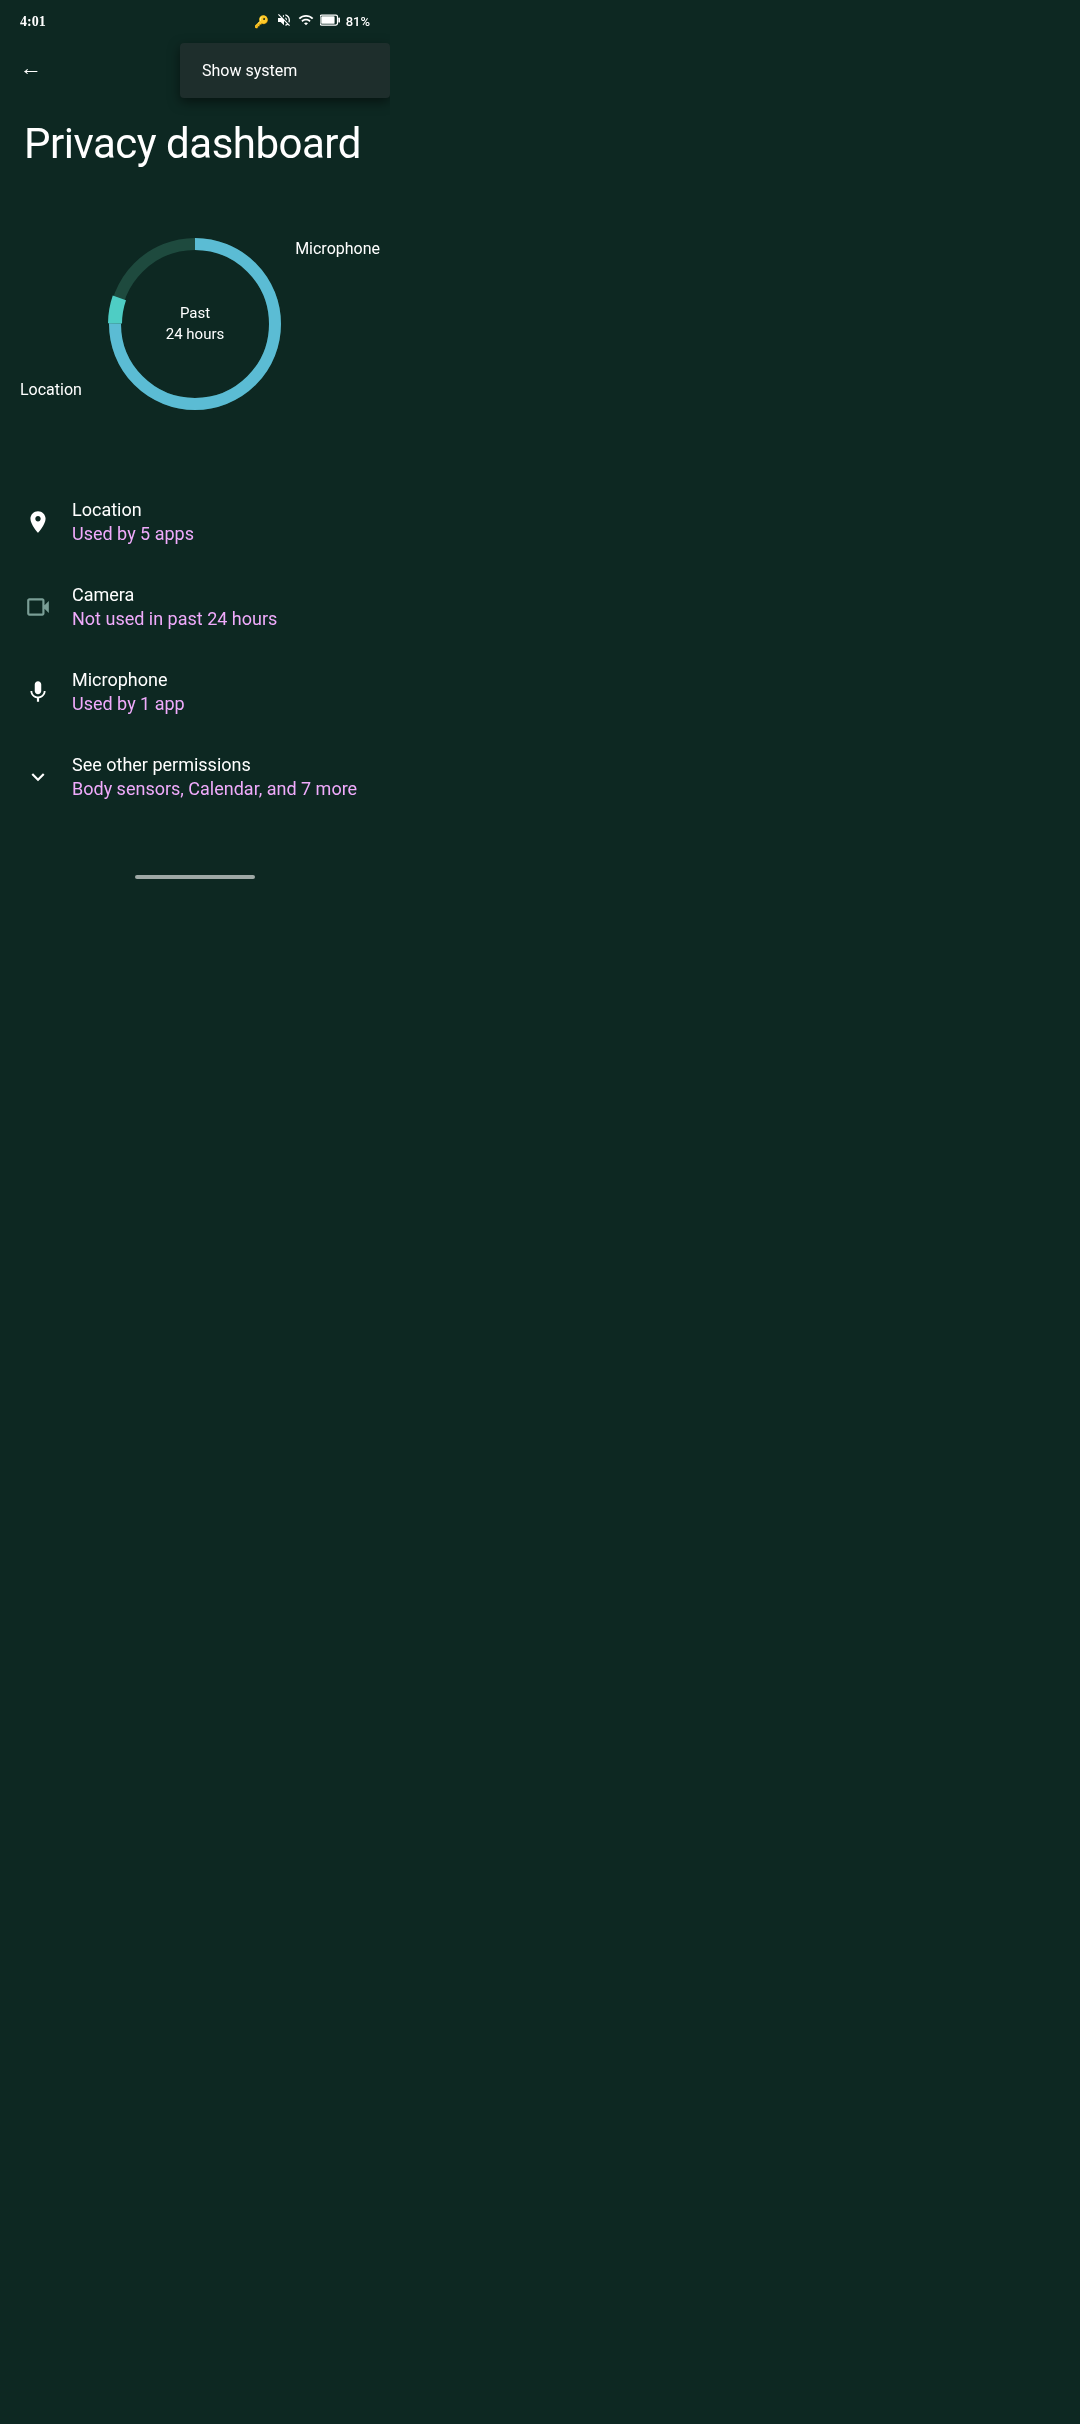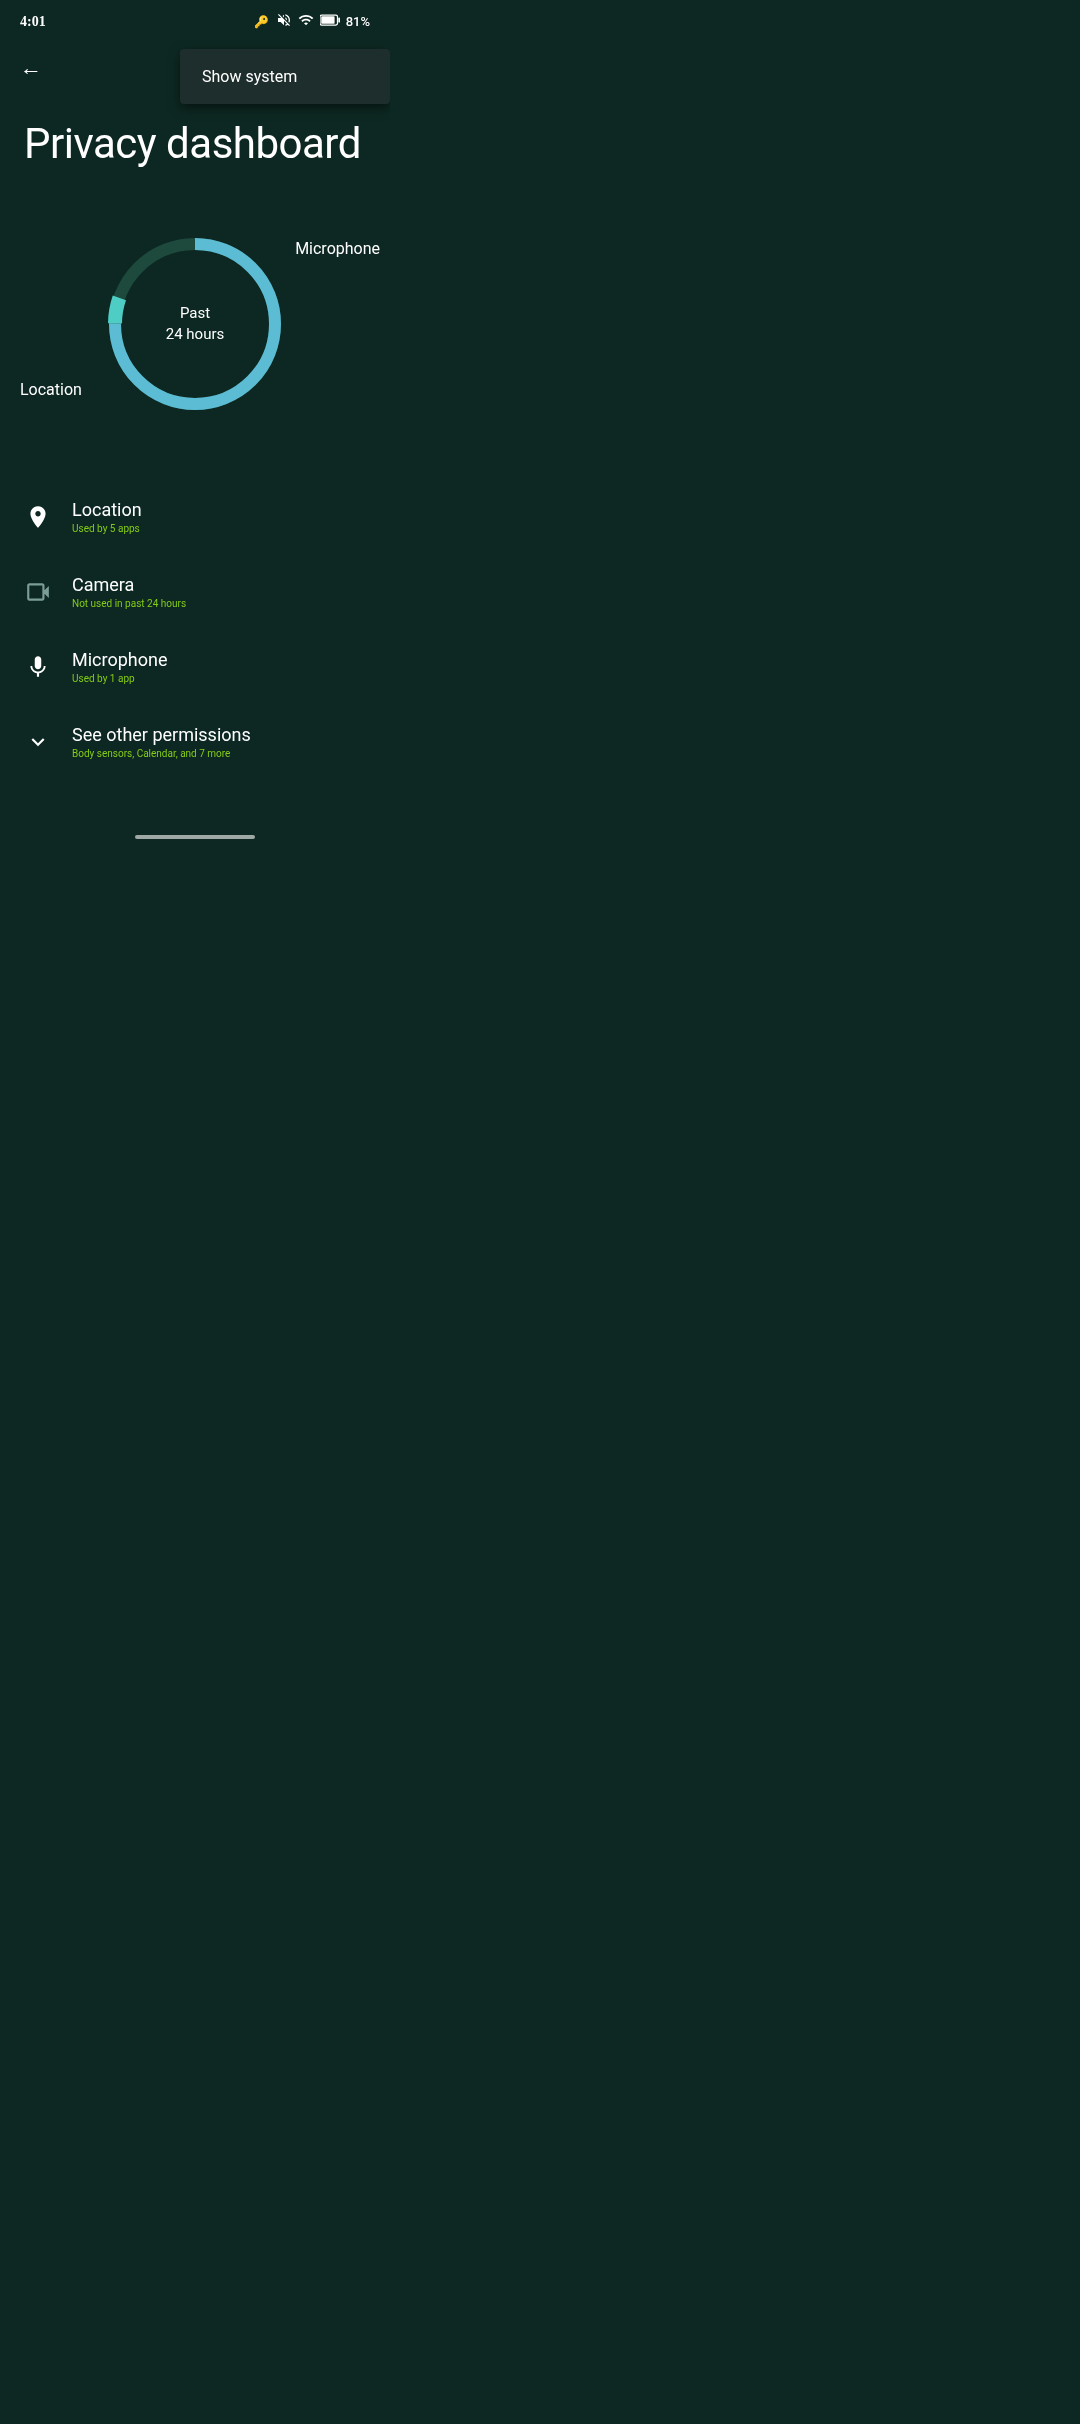--- a/index.html
+++ b/index.html
@@ -53,21 +53,21 @@
       cursor: pointer;
       color: #ffffff;
       background: none;
       border: none;
       padding: 4px 8px 4px 0;
     }
 
     .dropdown-menu {
       position: absolute;
       right: 0;
-      top: 10px;
+      top: 4px;
       background-color: #1e2e2c;
       border-radius: 4px;
       width: 210px;
       z-index: 100;
       box-shadow: 0 4px 12px rgba(0,0,0,0.5);
     }
 
     .dropdown-item {
       padding: 18px 22px;
       font-size: 16px;
@@ -167,22 +167,22 @@
       font-size: 18px;
       font-weight: 400;
       color: #ffffff;
     }
 
     .permission-name.dimmed {
       color: #ffffff;
     }
 
     .permission-desc {
-      font-size: 10px;
-      color: #84cc16;
+      font-size: 18px;
+      color: #f0abfc;
     }
 
     .bottom-bar {
       display: flex;
       justify-content: center;
       padding: 16px;
       margin-top: 20px;
     }
 
     .home-indicator {

